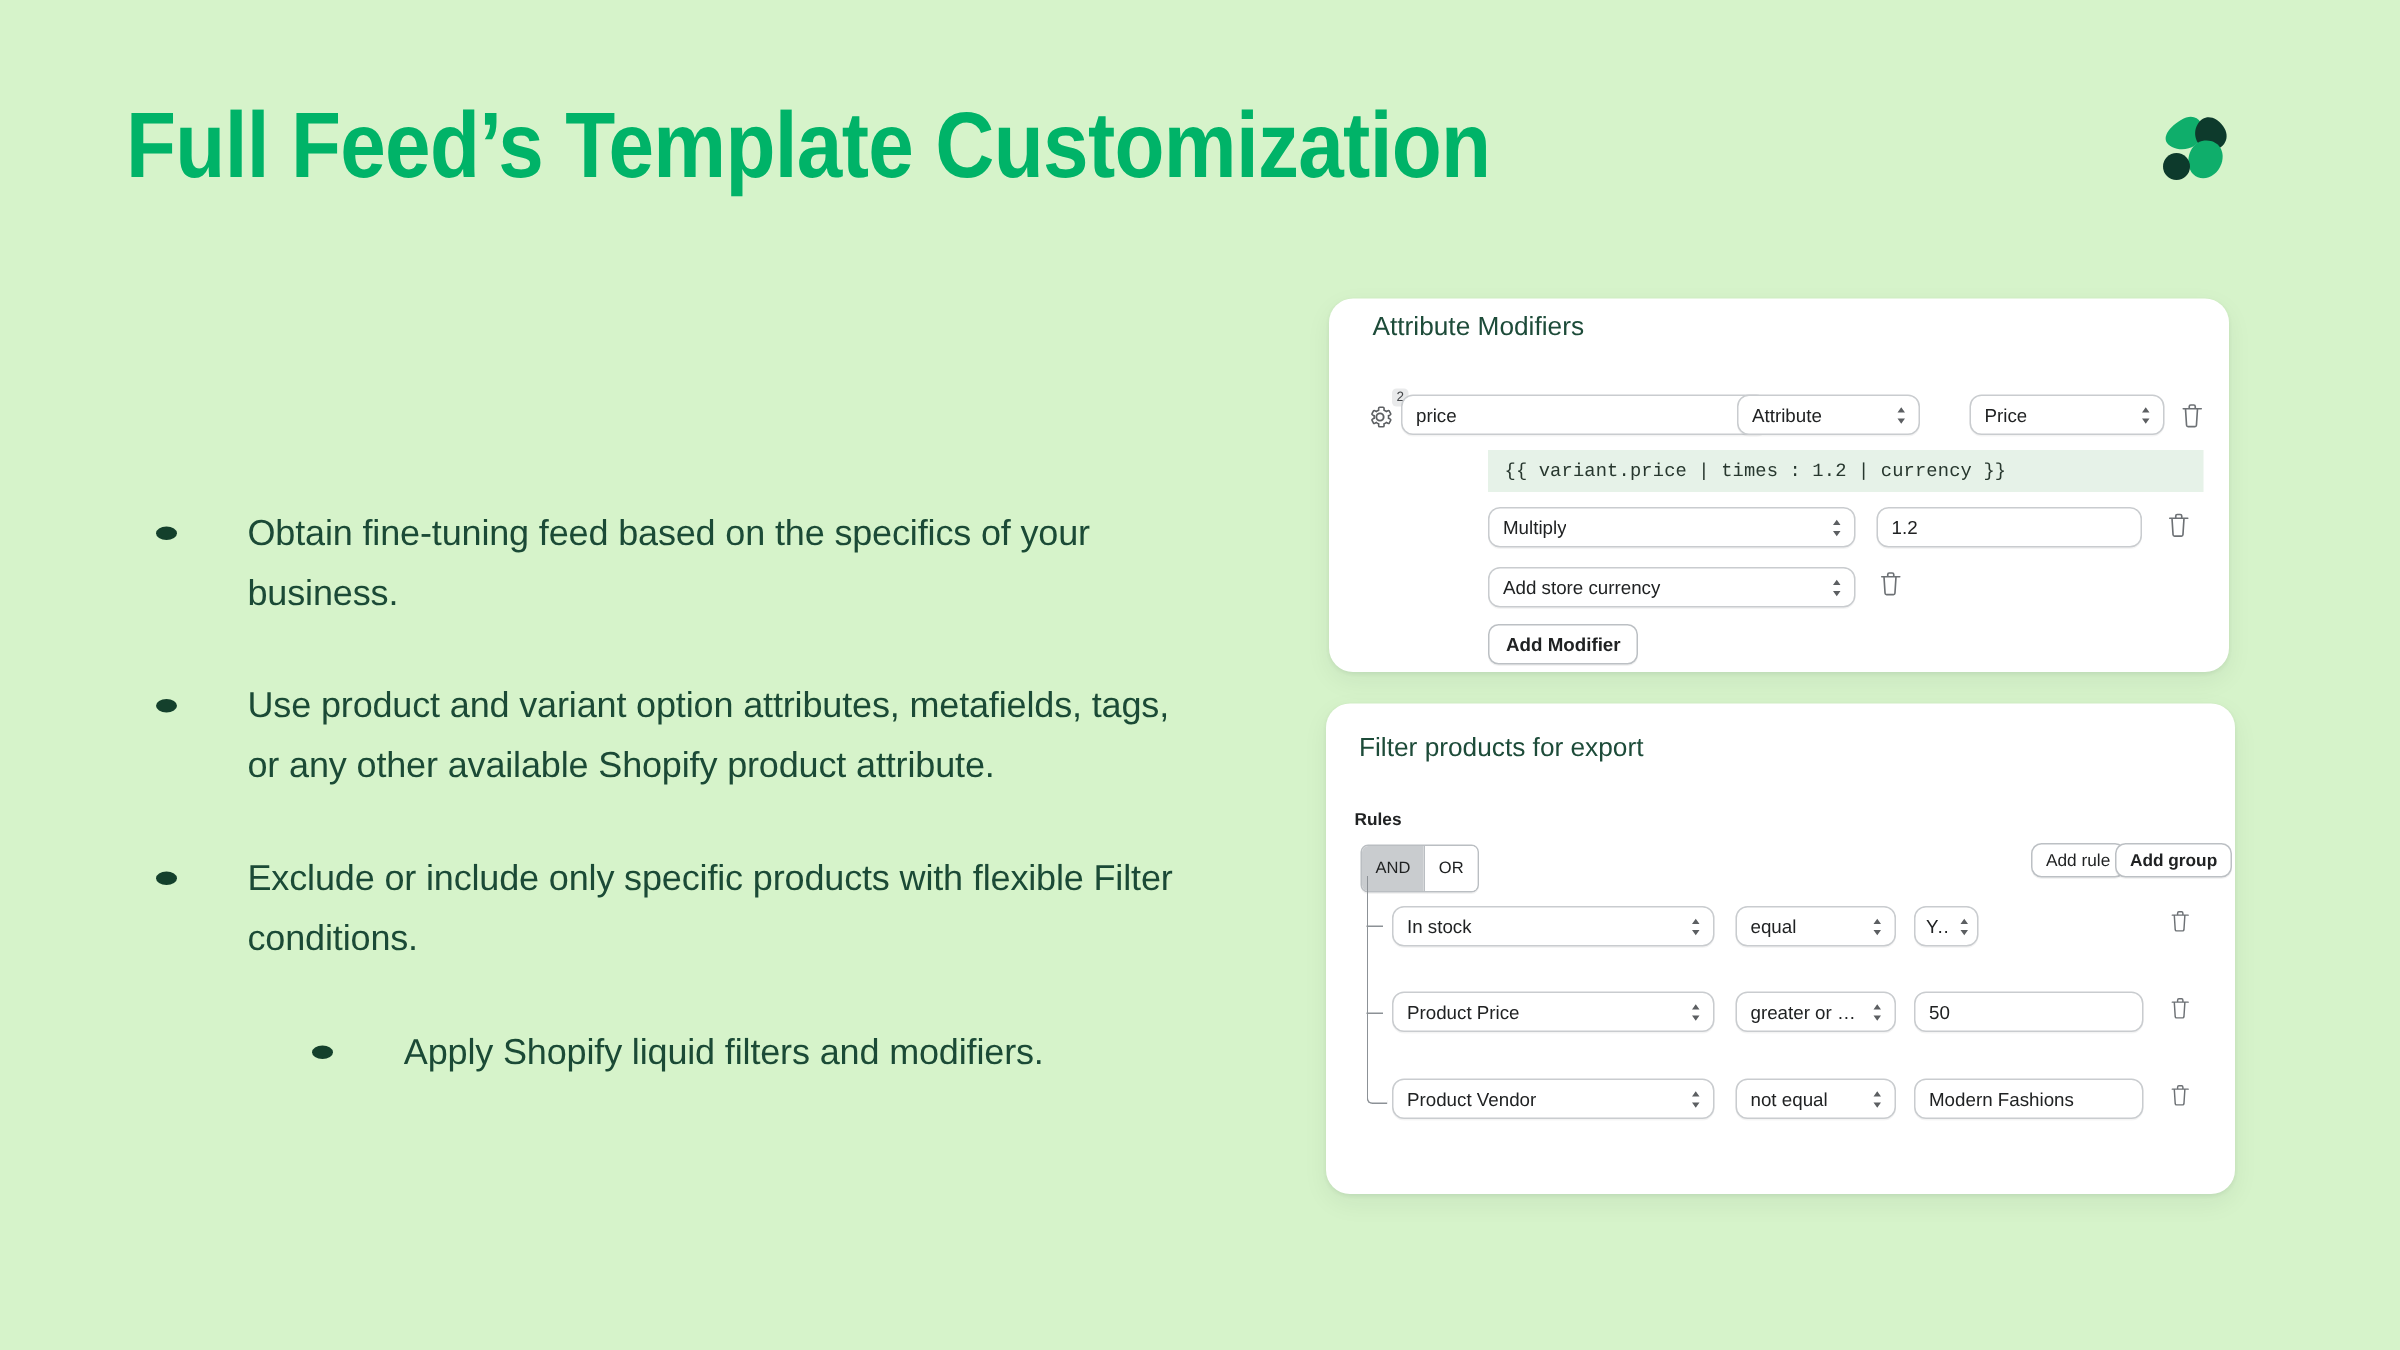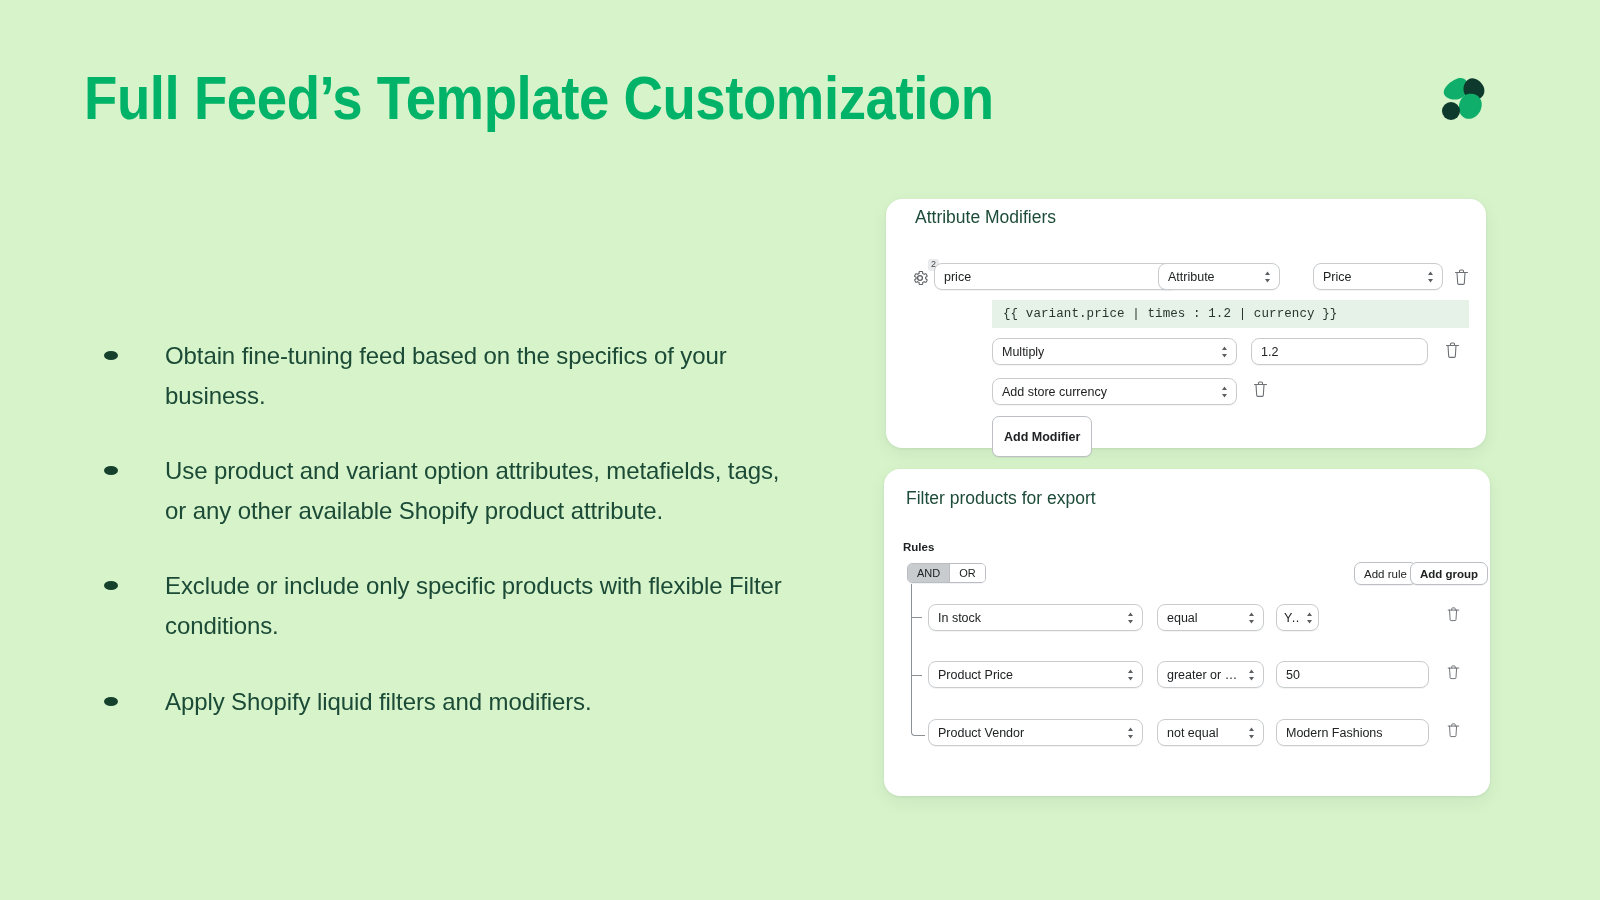--- a/index.html
+++ b/index.html
@@ -29,21 +29,21 @@
     flex: 0 0 56px; display: flex; align-items: center; justify-content: center;
     margin-top: 4px;
   }
   .lead-text {
     font-size: 27.5px; font-weight: 700; line-height: 1.42; color: #0d1b16;
     letter-spacing: -0.1px;
   }
 
   .bullets { position: absolute; left: 100px; top: 336px; width: 700px; }
   .bullet { display: flex; margin-bottom: 36px; }
-  .bullet:last-child { margin-bottom: 0; }
+  .bullet:last-child { margin-bottom: 0; justify-content: center; }
   .dot {
     flex: 0 0 14px; width: 9px; height: 9px; border-radius: 50%;
     background: #14402c; margin-top: 15px; margin-left: 4px; margin-right: 47px;
   }
   .bullet-text {
     font-size: 24px; line-height: 1.65; color: #1b4a36; letter-spacing: -0.1px;
   }
 
   
   .card {
@@ -73,21 +73,21 @@
     width: 9px; height: 14px; color: #5c5f62;
   }
   .ctl .val { overflow: hidden; text-overflow: ellipsis; }
 
   .trash {
     position: absolute; width: 17px; height: 19px; color: #6d7175; cursor: pointer;
   }
 
   .btn {
     position: absolute; background: #fff; border: 1px solid #bcc0c4;
-    border-radius: 7px; height: 41px; display: flex; align-items: center;
+    border-radius: 7px; height: 27px; display: flex; align-items: center;
     justify-content: center; padding: 0 11px; font-size: 12.5px;
     font-weight: 700; color: #202223;
     box-shadow: 0 1px 0 rgba(0,0,0,0.05);
   }
 
   
   .gear-wrap { position: absolute; left: 911px; top: 265px; width: 30px; height: 24px; }
   .gear-badge {
     position: absolute; left: 17px; top: -6px;
     background: #e9eaeb; border-radius: 3px; font-size: 9px; color: #44474a;
@@ -102,21 +102,21 @@
     font-family: "Liberation Mono", "DejaVu Sans Mono", monospace;
     font-size: 12.5px; color: #27372e; letter-spacing: 0.1px;
   }
 
   
   .rules-label {
     position: absolute; left: 903px; top: 541px; font-size: 11.5px;
     font-weight: 700; color: #202223;
   }
   .andor {
-    position: absolute; left: 907px; top: 563px; height: 20px;
+    position: absolute; left: 907px; top: 563px; height: 32px;
     display: flex; border: 1px solid #babec2; border-radius: 5px; overflow: hidden;
     box-shadow: 0 1px 0 rgba(0,0,0,0.05);
   }
   .andor div {
     font-size: 11px; color: #202223; padding: 0 9px; display: flex;
     align-items: center; background: #fff;
   }
   .andor div.active { background: #c9cccf; }
   .andor div + div { border-left: 1px solid #babec2; }
 

